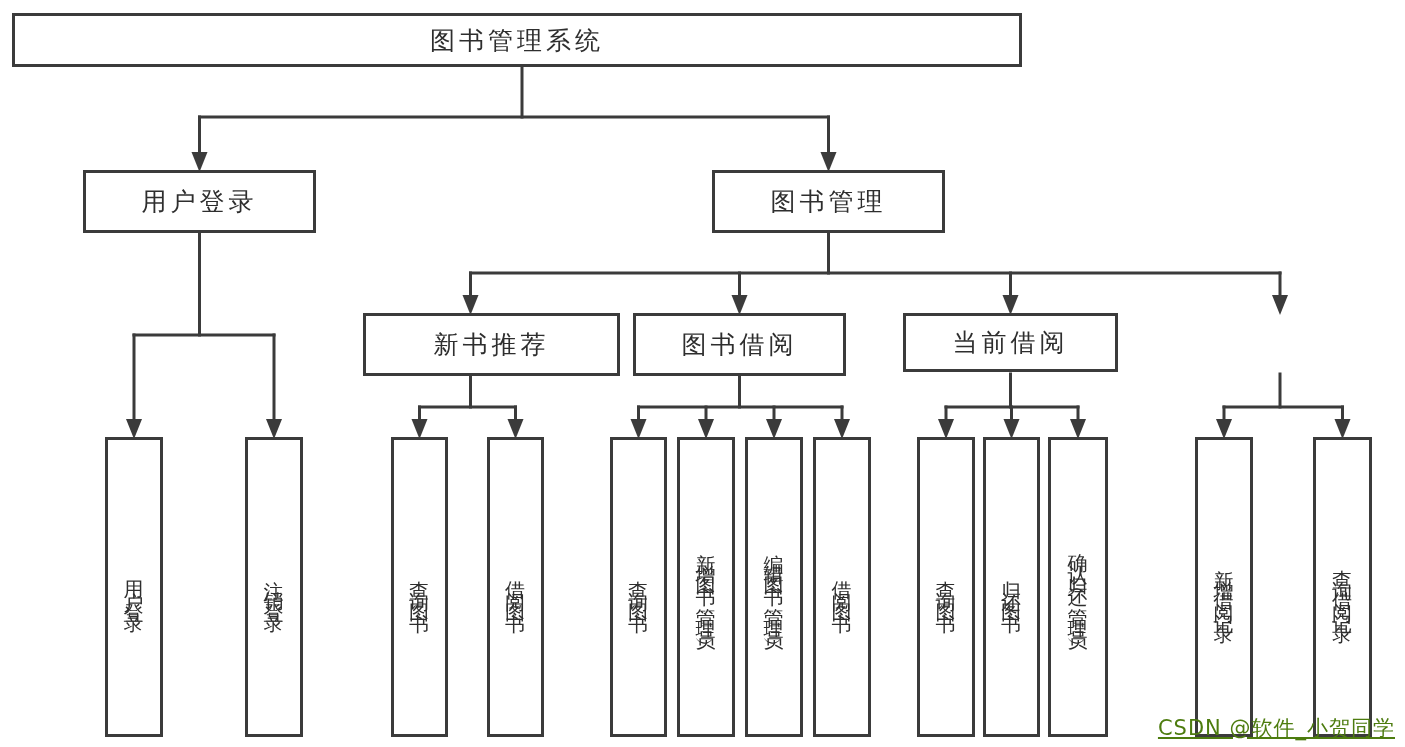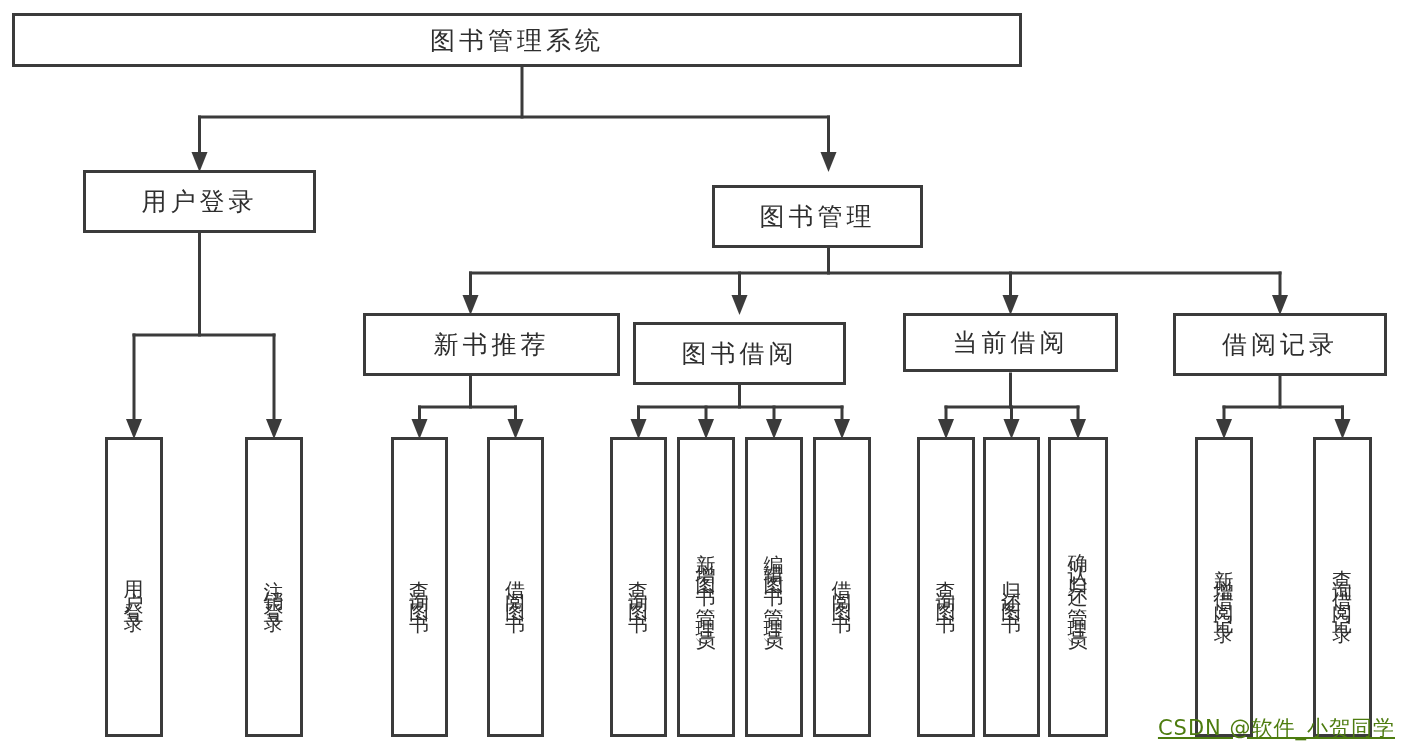--- a/index.html
+++ b/index.html
@@ -102,34 +102,31 @@
       <line x1="1342.5" y1="407" x2="1342.5" y2="419" stroke="#3b3b3b" stroke-width="3" stroke-linecap="square"></line>
       <polygon points="1334.5,419 1350.5,419 1342.5,439" fill="#3b3b3b"></polygon>
     </svg>
   <div id="watermark">CSDN @软件_小贺同学</div>
 <div class="node horizontal" style="left: 12px; top: 13px; width: 1010px; height: 54px;">
       <span class="label">图书管理系统</span>
     </div>
     <div class="node horizontal" style="left: 83px; top: 170px; width: 233px; height: 63px;">
       <span class="label">用户登录</span>
     </div>
-    <div class="node horizontal" style="left: 712px; top: 170px; width: 211px; height: 63px; margin-top: 15px;">
+    <div class="node horizontal" style="left: 712px; top: 170px; width: 233px; height: 63px;">
       <span class="label">图书管理</span>
     </div>
     <div class="node horizontal" style="left: 363px; top: 313px; width: 257px; height: 63px;">
       <span class="label">新书推荐</span>
     </div>
-    <div class="node horizontal" style="left: 633px; top: 313px; width: 213px; height: 63px; margin-top: 9px;">
+    <div class="node horizontal" style="left: 633px; top: 313px; width: 213px; height: 63px;">
       <span class="label">图书借阅</span>
     </div>
     <div class="node horizontal" style="left: 903px; top: 313px; width: 215px; height: 59px;">
       <span class="label">当前借阅</span>
-    </div>
-    <div class="node horizontal" style="left: 1173px; top: 313px; width: 214px; height: 63px;">
-      <span class="label">借阅记录</span>
     </div>
     <div class="node vertical" style="left: 105px; top: 437px; width: 58px; height: 300px;">
       <span class="label">用户登录</span>
     </div>
     <div class="node vertical" style="left: 245px; top: 437px; width: 58px; height: 300px;">
       <span class="label">注销登录</span>
     </div>
     <div class="node vertical" style="left: 391px; top: 437px; width: 57px; height: 300px;">
       <span class="label">查询图书</span>
     </div>

